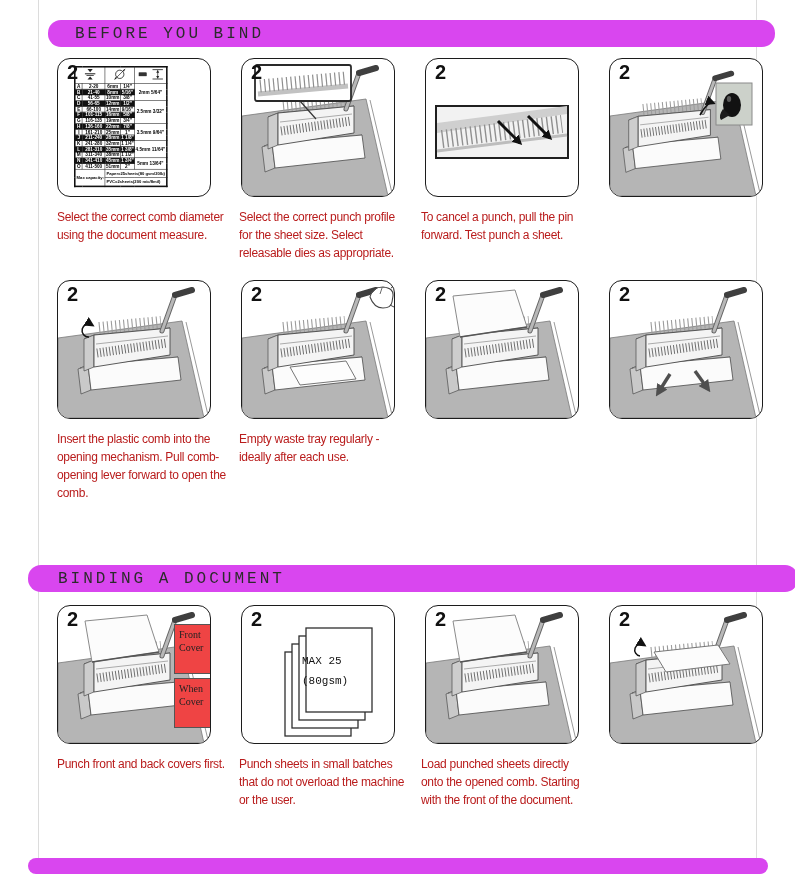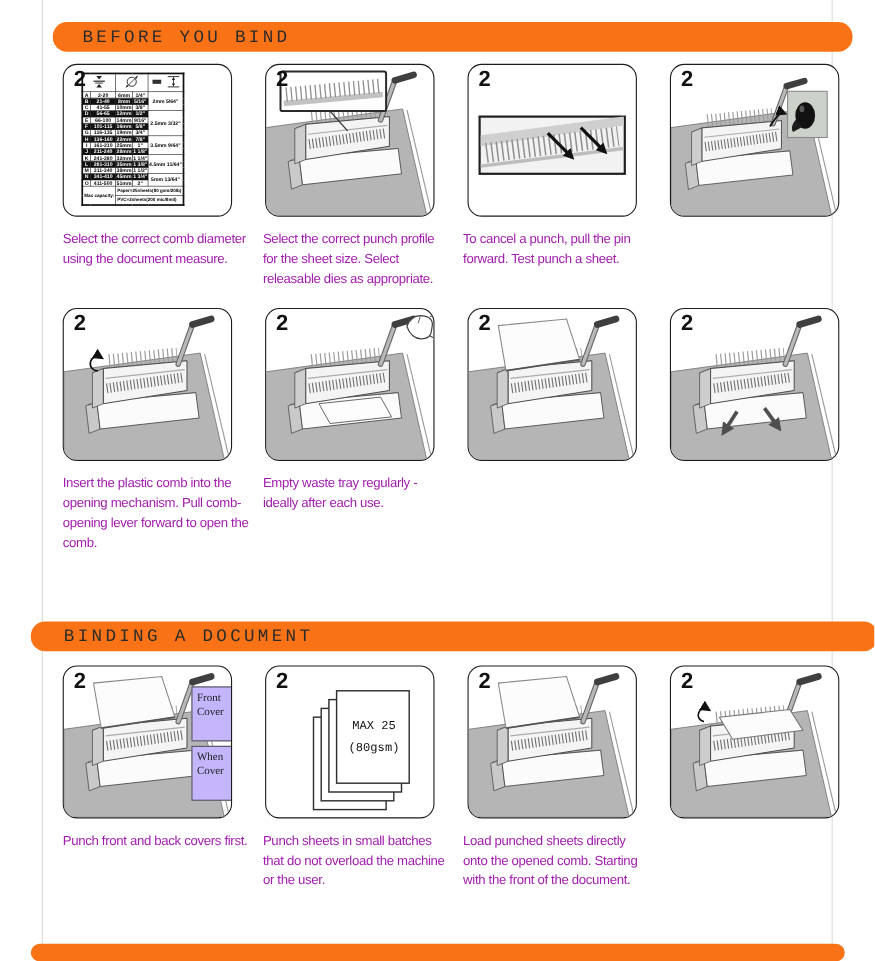--- a/index.html
+++ b/index.html
@@ -1,45 +1,45 @@
 <!DOCTYPE html>
 <html><head>
 <meta charset="utf-8">
 <style>
   html,body{margin:0;padding:0;background:#fff;}
   .page{position:relative;width:795px;height:874px;background:#fff;overflow:hidden;
         font-family:"Liberation Sans",sans-serif;color:#000;}
   .hairline{position:absolute;top:0;bottom:0;width:1px;background:#dcdcdc;}
-  .section-bar{position:absolute;height:27px;background:#f97316;display:flex;align-items:center;border-radius:13px;}
+  .section-bar{position:absolute;height:27px;background:#d946ef;display:flex;align-items:center;border-radius:13px;}
   .section-title{font-family:"Liberation Mono",monospace;font-size:16px;letter-spacing:3px;color:#2b2b2b;white-space:nowrap;}
   .panel-row,.caption-row{position:absolute;display:flex;gap:30px;}
   .caption-row{gap:12px;}
   .panel{position:relative;width:152px;height:137px;border:1.6px solid #1c1c1c;border-radius:13px;
          overflow:hidden;background:#fff;flex:0 0 auto;}
   .panel svg.illus{position:absolute;left:0;top:0;width:152px;height:137px;}
   .badge{position:absolute;top:2px;left:9px;font-weight:bold;font-size:20px;color:#111;z-index:4;}
-  .caption{width:170px;font-size:12px;line-height:1.5;letter-spacing:-0.3px;color:#a21caf;flex:0 0 auto;}
+  .caption{width:170px;font-size:12px;line-height:1.5;letter-spacing:-0.3px;color:#b91c1c;flex:0 0 auto;}
 
   
   .comb-wrap{position:absolute;left:16px;top:7px;transform:scale(0.52);transform-origin:0 0;z-index:2;}
   table.comb{border-collapse:collapse;border:3px solid #111;background:#fff;}
   table.comb th,table.comb td{border:1px solid #111;padding:0 1px;white-space:nowrap;}
   table.comb thead th{height:30px;background:#fff;}
   table.comb tbody td{font-size:9px;font-weight:bold;height:10px;line-height:1;text-align:center;}
   td.c-lt{width:16px;} td.c-rg{width:56px;} td.c-mm{width:36px;} td.c-in{width:44px;}
   td.c-mg{width:70px;font-size:9px;background:#fff;color:#000;}
   tr.dark td.dk{background:#111;color:#fff;}
   table.comb tfoot td{font-size:8px;font-weight:bold;height:15px;text-align:left;padding:0 2px;}
   td.cap-l{text-align:center !important;}
 
   
-  .cover-card{position:absolute;width:44px;background:#c4b5fd;border:1px solid #555;
+  .cover-card{position:absolute;width:44px;background:#ef4444;border:1px solid #555;
               font-family:"Liberation Serif",serif;font-size:10px;line-height:1.3;
               padding:3px 1px 3px 4px;color:#222;z-index:3;}
-  .sheet-label{position:absolute;left:60px;top:46px;width:76px;text-align:center;z-index:3;
+  .sheet-label{position:absolute;left:60px;top:46px;width:76px;z-index:3;
                font-family:"Liberation Mono",monospace;font-size:11px;line-height:1.8;color:#111;}
 </style>
 </head>
 <body>
 
 <svg width="0" height="0" style="position:absolute" aria-hidden="true">
   <defs>
     <marker id="mk-b" markerUnits="userSpaceOnUse" markerWidth="10" markerHeight="10" refX="7" refY="5" orient="auto">
       <path d="M0,0 L10,5 L0,10 z" fill="#111"></path>
     </marker>

